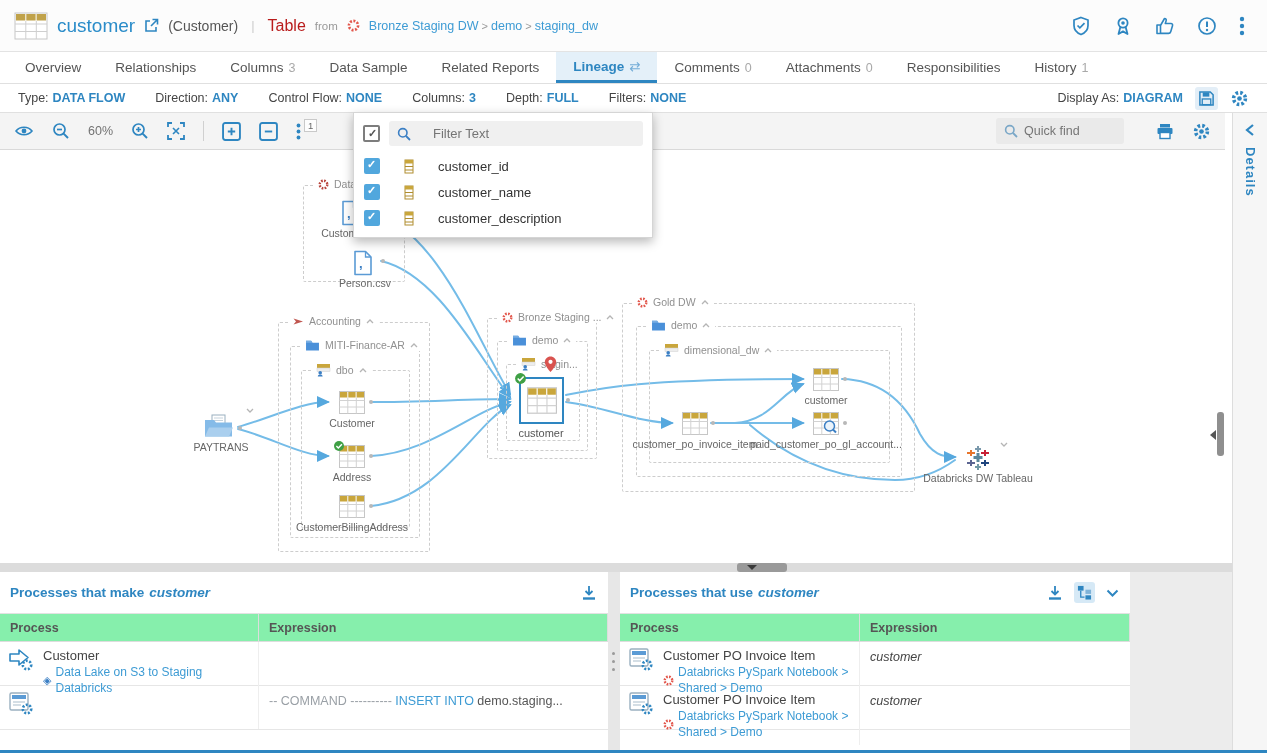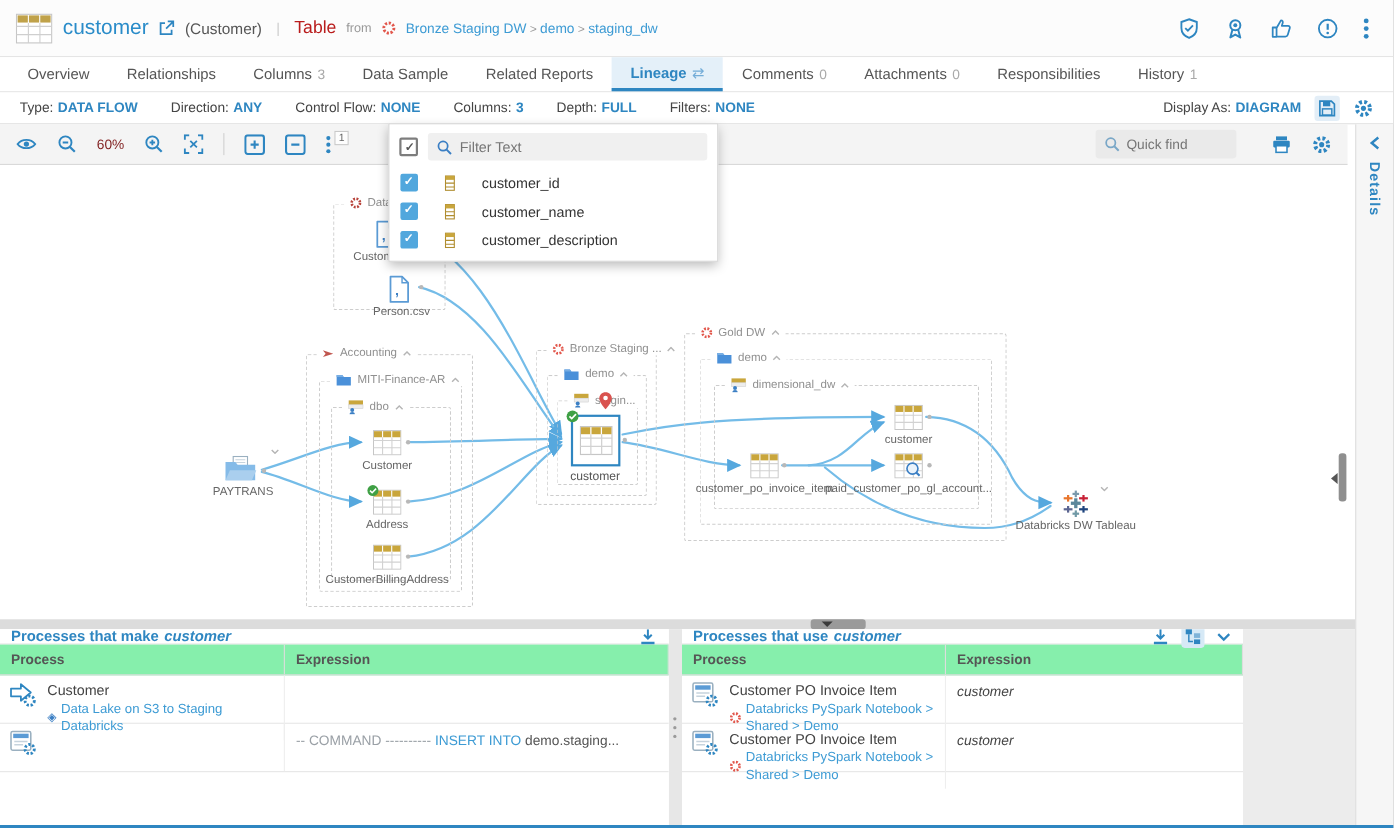--- a/index.html
+++ b/index.html
@@ -23,59 +23,59 @@
   .tab.active{background:#e4f0f9;color:#2e86c1;font-weight:bold;border-bottom:3px solid #2e86c1}
   .tab.active .swap{color:#74add8;font-weight:normal}
   
   .fbar{position:absolute;top:84px;left:0;right:0;height:29px;border-bottom:1px solid #e0e0e0;display:flex;align-items:center;padding:0 18px;gap:30px;background:#fff;font-size:12.5px}
   .fbar .lab{color:#444}
   .fbar .val{color:#2e86c1;font-weight:bold;margin-left:4px}
   .fbar-right{margin-left:auto;display:flex;align-items:center;gap:12px}
   .savewrap{background:#e3eef7;border-radius:3px;padding:3px}
   
   .tbar{position:absolute;top:113px;left:0;width:1225px;height:37px;background:#f4f4f4;border-bottom:1px solid #d9d9d9;display:flex;align-items:center;padding:0 14px;gap:18px}
-  .tbar .zl{font-size:12.5px;color:#7f1d1d}
+  .tbar .zl{font-size:12.5px;color:#737373}
   .tbar .sep{width:1px;height:20px;background:#d0d0d0}
   .kebabwrap{position:relative}
   .badge1{position:absolute;top:-4px;left:8px;font-size:9.5px;color:#666;background:#fdfdfd;border:1px solid #c9c9c9;padding:0 3px;line-height:11px}
   .qfind{margin-left:auto;display:flex;align-items:center;gap:6px;background:#eaeaea;border-radius:3px;height:26px;padding:0 8px;width:128px}
   .qfind input{border:none;background:transparent;outline:none;font-family:"Liberation Sans",sans-serif;font-size:12.5px;color:#555;width:90px}
   
   .canvas{position:absolute;top:150px;left:0;width:1225px;height:413px;background:#fff;overflow:hidden}
   .grp{position:absolute;border:1px dashed #cdcdcd;border-radius:2px}
   .grp-label{position:absolute;top:-8px;left:9px;background:#fff;padding:0 5px;display:flex;align-items:center;gap:5px;font-size:10.5px;color:#909090;white-space:nowrap}
   .nodelab{position:absolute;font-size:10.5px;color:#666;text-align:center;white-space:nowrap}
   .nico{position:absolute}
   .selnode{position:absolute;border:2px solid #2e86c1;background:#fff;display:flex;align-items:center;justify-content:center}
   .bdg{position:absolute;z-index:3}
   .chev-c{position:absolute;color:#b5b5b5}
   .vscroll{position:absolute;right:1px;top:262px;width:7px;height:44px;background:#8f8f8f;border-radius:3px}
   .vscroll-arrow{position:absolute;right:9px;top:280px;width:0;height:0;border-top:5px solid transparent;border-bottom:5px solid transparent;border-right:6px solid #555}
   
   .dropdown{position:absolute;top:112px;left:353px;width:300px;background:#fff;border:1px solid #d5d5d5;box-shadow:0 4px 10px rgba(0,0,0,.28);z-index:50;padding-bottom:6px}
   .dd-head{display:flex;align-items:center;gap:9px;padding:8px 9px 7px}
-  .dd-search{flex:1;display:flex;align-items:center;gap:7px;background:#f0f0f0;border-radius:3px;height:25px;padding:0 8px}
+  .dd-search{flex:1;display:flex;align-items:center;gap:22px;background:#f0f0f0;border-radius:3px;height:25px;padding:0 8px}
   .dd-search input{border:none;background:transparent;outline:none;font-family:"Liberation Sans",sans-serif;font-size:13px;color:#555;width:100%}
   .dd-row{display:flex;align-items:center;gap:24px;padding:5px 10px;font-size:13px;color:#333}
   .cb{width:16px;height:16px;border-radius:2px;position:relative;flex:none}
   .cb.blue{background:#51a7dd}
   .cb.blue::after{content:"✓";position:absolute;left:3px;top:0px;color:#fff;font-size:11px;font-weight:bold}
   .cb.master{background:#fff;border:2px solid #7d7d7d;width:17px;height:17px}
   .cb.master::after{content:"✓";position:absolute;left:3px;top:0px;color:#555;font-size:11px;font-weight:bold}
   
   .hsplit{position:absolute;top:563px;left:0;width:1232px;height:9px;background:#dcdcdc}
   .hsplit .handle{position:absolute;left:737px;top:0;width:50px;height:9px;background:#9a9a9a;border-radius:3px}
   .hsplit .tri{position:absolute;left:747px;top:2px;width:0;height:0;border-left:5px solid transparent;border-right:5px solid transparent;border-top:5px solid #3a3a3a}
   .vdivider{position:absolute;top:572px;left:608px;width:12px;height:181px;background:#e7e7e7}
   .vdots{position:absolute;left:4px;width:3px;height:3px;background:#9a9a9a;border-radius:50%}
   .gutter{position:absolute;top:572px;left:1130px;width:102px;height:181px;background:#ececec}
   .bottombar{position:absolute;left:0;right:0;bottom:0;height:3px;background:#2e86c1}
   
   .panel{position:absolute;top:572px;height:181px;background:#fff;overflow:hidden}
-  .p-title{height:14px;border-bottom:1px solid #e2e2e2;display:flex;align-items:center;padding:0 10px;gap:5px}
+  .p-title{height:42px;border-bottom:1px solid #e2e2e2;display:flex;align-items:center;padding:0 10px;gap:5px}
   .p-title .t1{color:#2e86c1;font-weight:bold;font-size:13.5px}
   .p-title .t2{color:#2e86c1;font-weight:bold;font-style:italic;font-size:13.5px}
   .p-icons{margin-left:auto;display:flex;align-items:center;gap:10px}
   .treebg{background:#d6e9f6;border-radius:3px;padding:3px}
   .p-cols{height:28px;background:#86efac;border-bottom:1px solid #ddd;display:grid;font-size:12.5px;font-weight:bold;color:#555}
   .p-cols div{display:flex;align-items:center;padding:0 10px;border-right:1px solid #ddd}
   .p-row{display:grid;border-bottom:1px solid #e6e6e6;height:44px}
   .p-proc{display:flex;align-items:flex-start;gap:9px;padding:5px 8px;border-right:1px solid #eee}
   .p-name{font-size:13px;color:#444;line-height:17px}
   .p-sub{font-size:12px;color:#3d9bd4;display:flex;align-items:center;gap:4px;line-height:16px}

